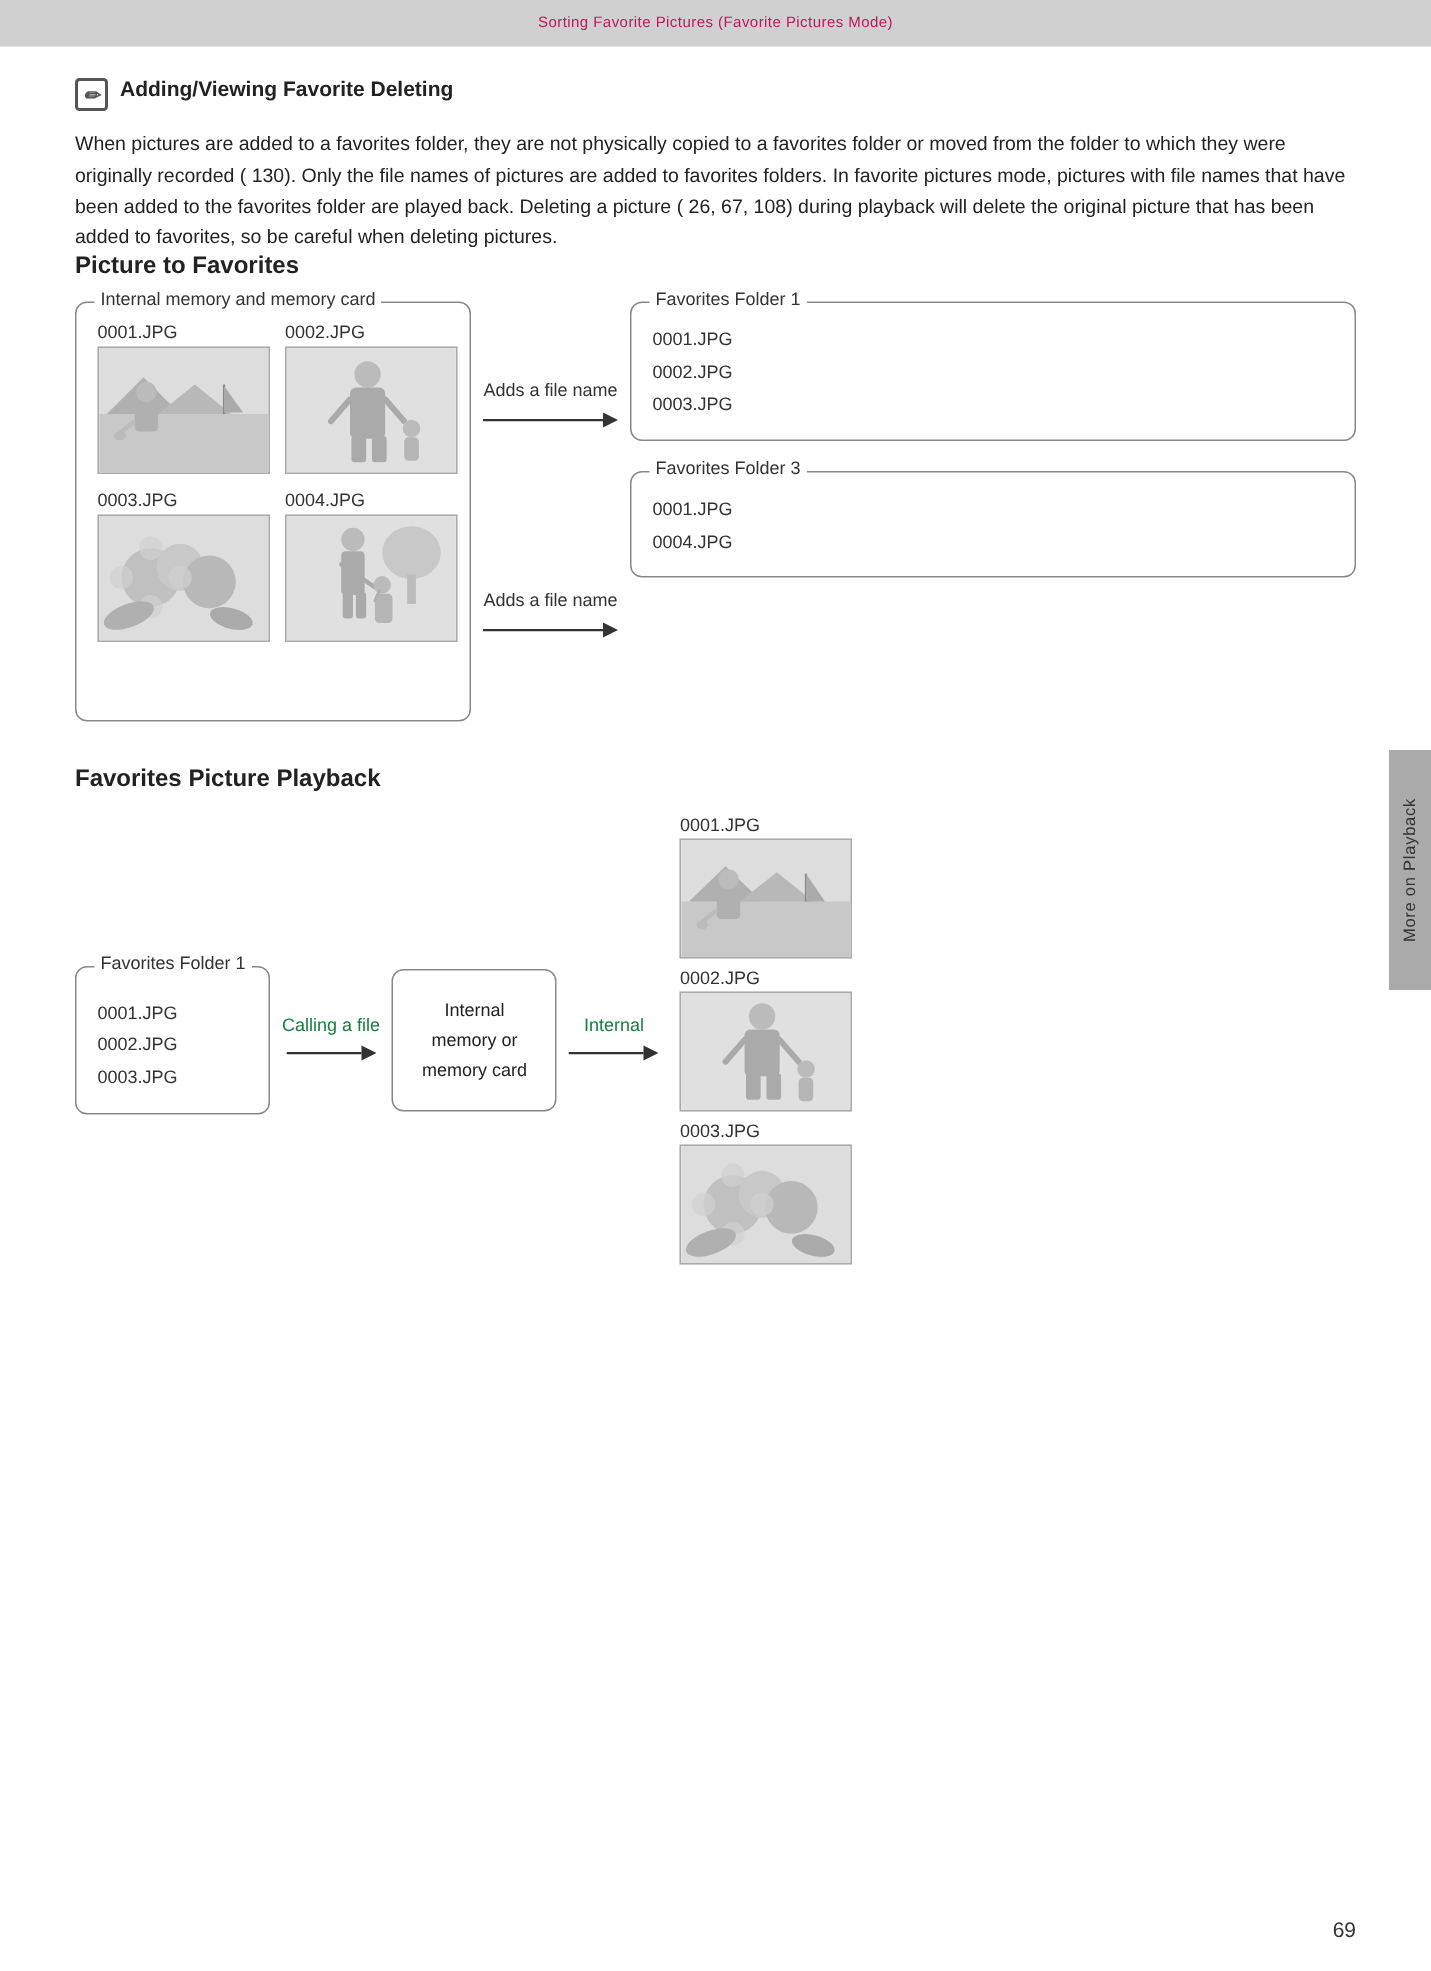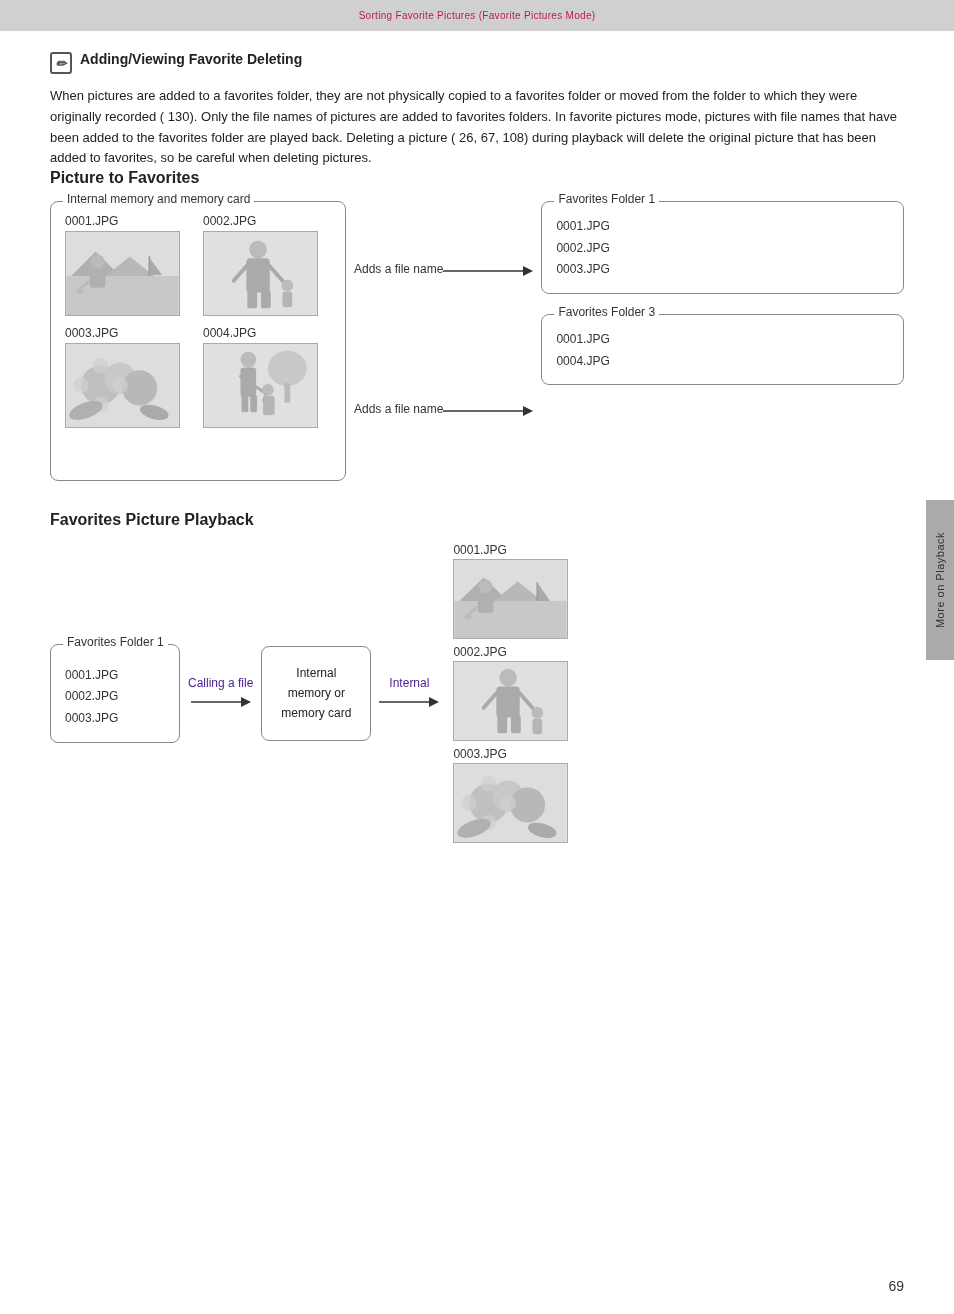--- a/index.html
+++ b/index.html
@@ -73,21 +73,21 @@
       width: 100%;
       margin-bottom: 30px;
     }
 
     
     .mem-box {
       border: 1.5px solid #888;
       border-radius: 8px;
       padding: 12px 14px 14px 14px;
       position: relative;
-      width: 296px;
+      width: 264px;
       flex-shrink: 0;
     }
     .mem-box-label {
       position: absolute;
       top: -10px;
       left: 12px;
       background: #fff;
       padding: 0 4px;
       font-size: 12px;
       color: #333;
@@ -160,20 +160,21 @@
     .middle-arrows {
       display: flex;
       flex-direction: column;
       justify-content: space-around;
       align-items: center;
       padding: 0 8px;
       height: 280px;
     }
     .arrow-row {
       display: flex;
+      flex-direction: column;
       align-items: center;
     }
     .pb-box {
       border: 1.5px solid #888;
       border-radius: 8px;
       padding: 10px 14px 12px 14px;
       position: relative;
     }
     .pb-box-label {
       position: absolute;
@@ -186,21 +187,21 @@
     }
 
     .pb-arrow {
       display: flex;
       flex-direction: column;
       align-items: center;
       padding: 0 4px;
     }
     .pb-arrow-text {
       font-size: 12px;
-      color: #4c1d95;
+      color: #15803d;
       margin-bottom: 3px;
       white-space: nowrap;
     }
 
     .pb-internal-box {
       border: 1.5px solid #888;
       border-radius: 8px;
       padding: 16px 14px;
       text-align: center;
       font-size: 12px;

